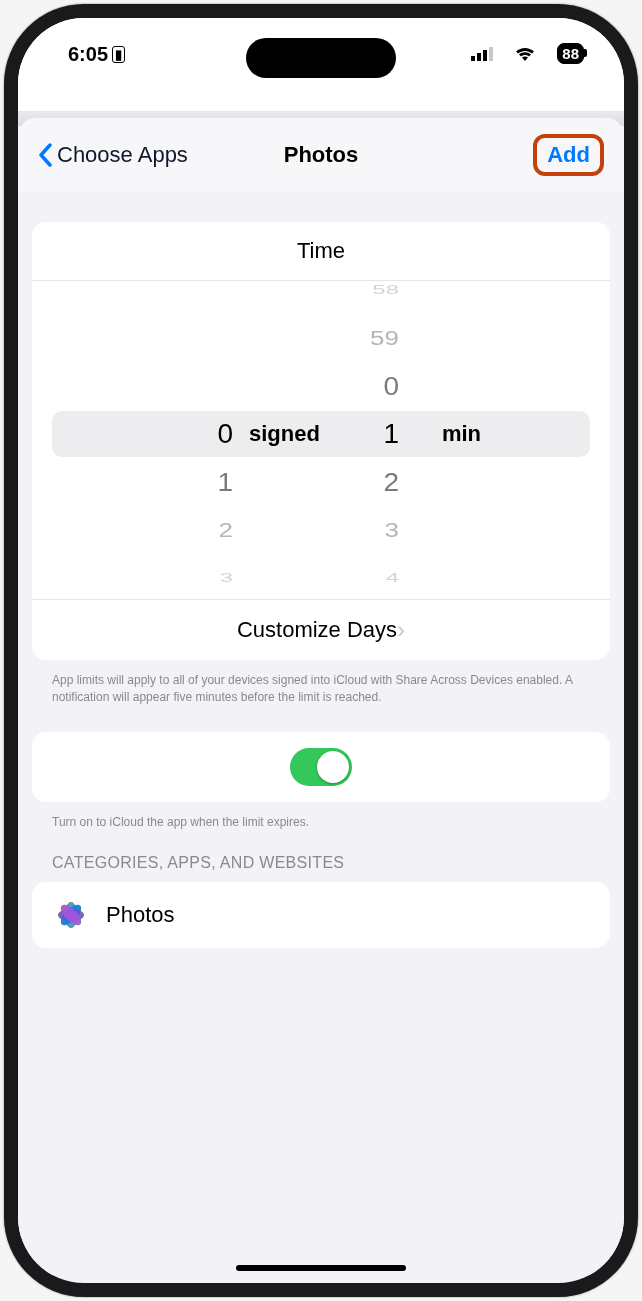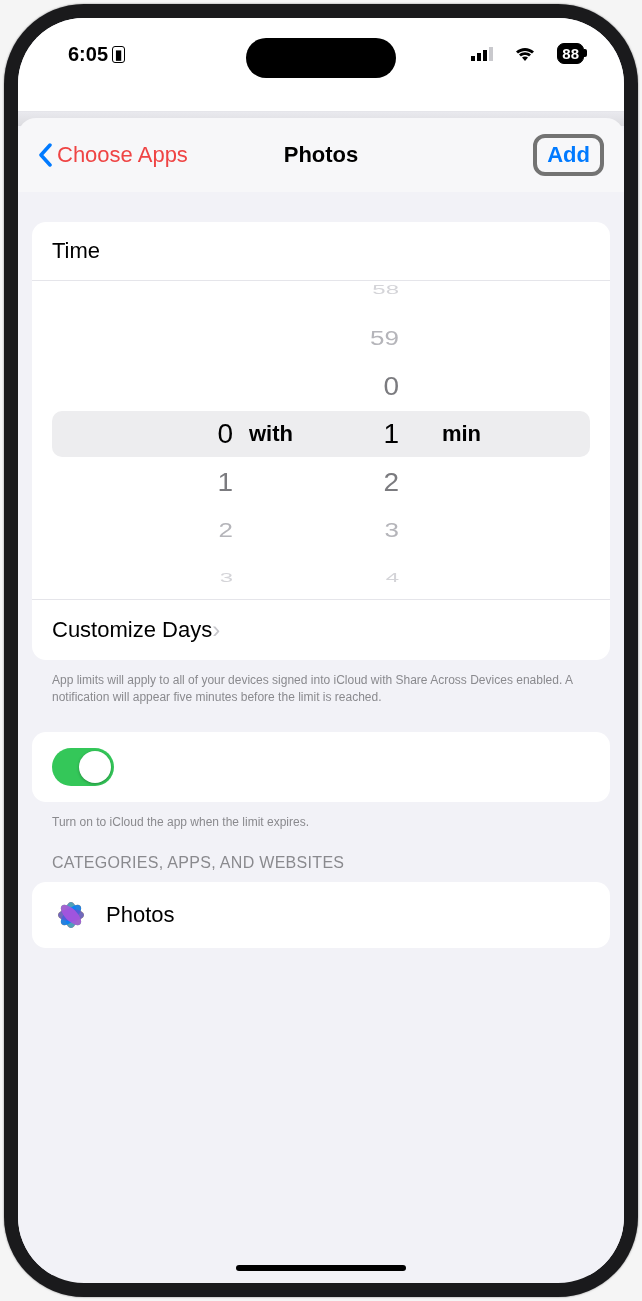--- a/index.html
+++ b/index.html
@@ -91,54 +91,54 @@
     display: flex;
     align-items: center;
     justify-content: space-between;
     padding: 0 20px;
     margin-top: -8px;
     position: relative;
   }
   .nav-back {
     display: flex;
     align-items: center;
-    color: #ef4444;
+    color: #0f172a;
     font-size: 22px;
     gap: 4px;
   }
   .nav-title {
     position: absolute;
     left: 50%;
     transform: translateX(-50%);
     font-size: 22px;
     font-weight: 600;
     color: #000;
   }
   .nav-add {
     color: #007aff;
     font-size: 22px;
     font-weight: 600;
-    border: 4px solid #737373;
+    border: 4px solid #c2410c;
     border-radius: 12px;
     padding: 4px 10px;
   }
   .content {
     background: #f2f2f7;
     padding: 30px 14px 0 14px;
     height: calc(100% - 182px);
     overflow: hidden;
   }
   .card {
     background: #fff;
     border-radius: 14px;
     overflow: hidden;
   }
   .row {
     display: flex;
-    justify-content: flex-start;
+    justify-content: center;
     align-items: center;
     padding: 16px 20px;
     font-size: 22px;
   }
   .row.divider { border-top: 1px solid #e5e5ea; }
   .row-label { color: #000; }
   .row-value { color: #007aff; font-weight: 400; }
   .chevron { color: #c7c7cc; font-size: 24px; }
   .picker-wrap {
     padding: 8px 10px 10px 10px;
@@ -297,21 +297,21 @@
               <div class="picker-col">
                 <div class="picker-item" style="opacity:0">-</div>
                 <div class="picker-item" style="opacity:0">-</div>
                 <div class="picker-item" style="opacity:0">-</div>
                 <div class="picker-item">0</div>
                 <div class="picker-item faded1">1</div>
                 <div class="picker-item faded2">2</div>
                 <div class="picker-item faded3">3</div>
               </div>
               <div class="picker-col labels">
-                <div class="picker-item unit-label" style="text-align:left;">with</div>
+                <div class="picker-item unit-label" style="text-align:left;">signed</div>
               </div>
               <div class="picker-col">
                 <div class="picker-item faded3">58</div>
                 <div class="picker-item faded2">59</div>
                 <div class="picker-item faded1">0</div>
                 <div class="picker-item">1</div>
                 <div class="picker-item faded1">2</div>
                 <div class="picker-item faded2">3</div>
                 <div class="picker-item faded3">4</div>
               </div>

